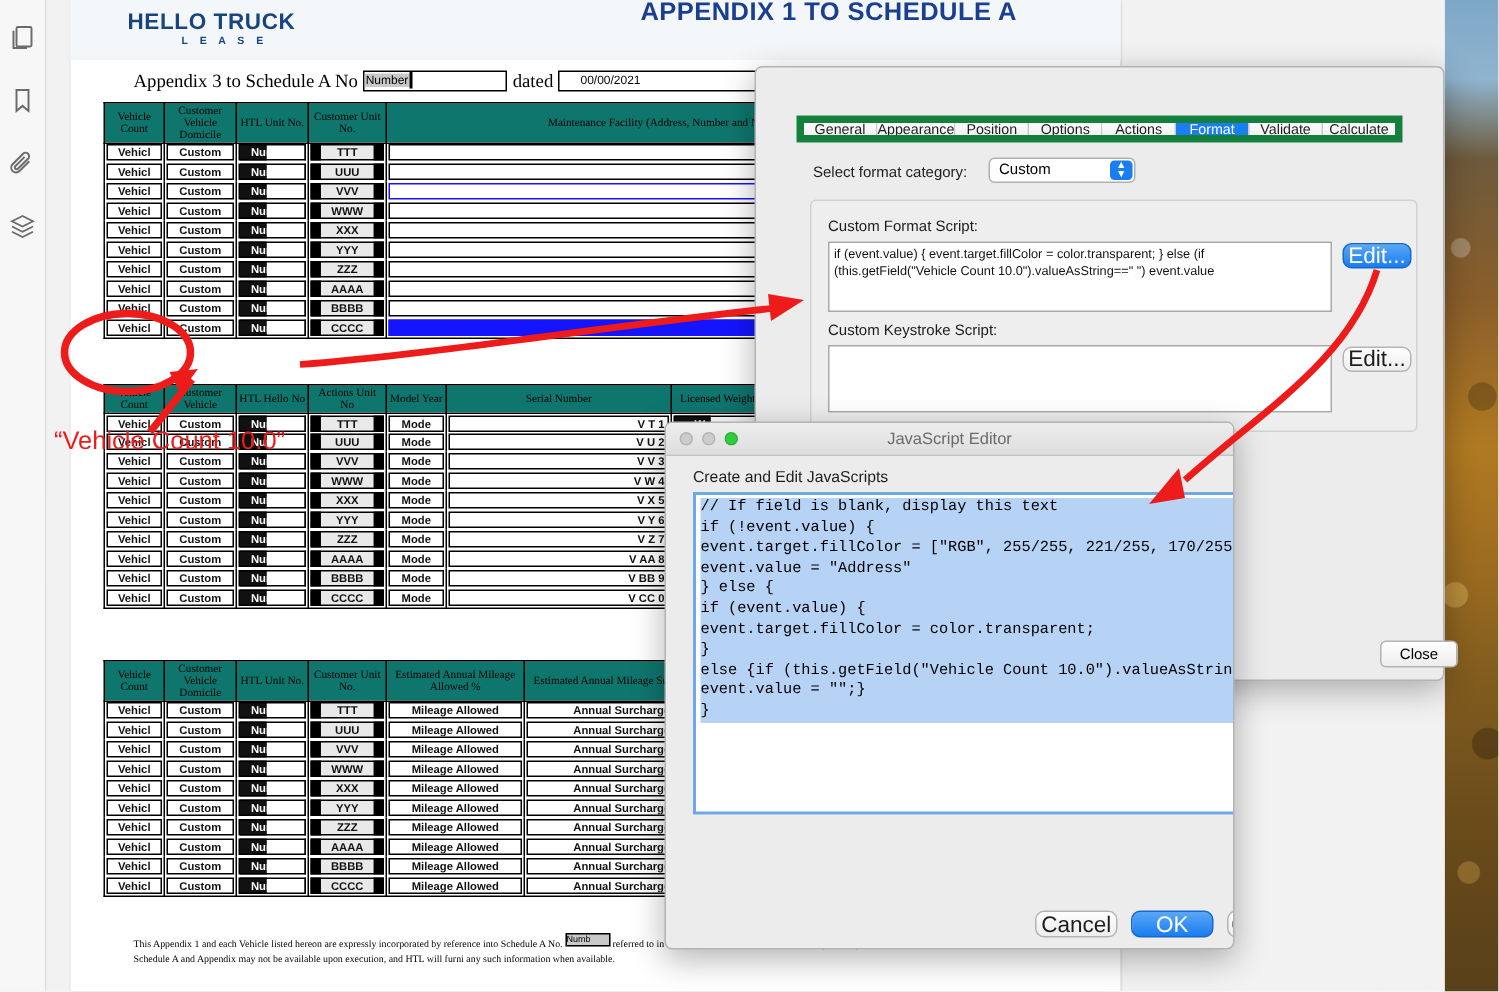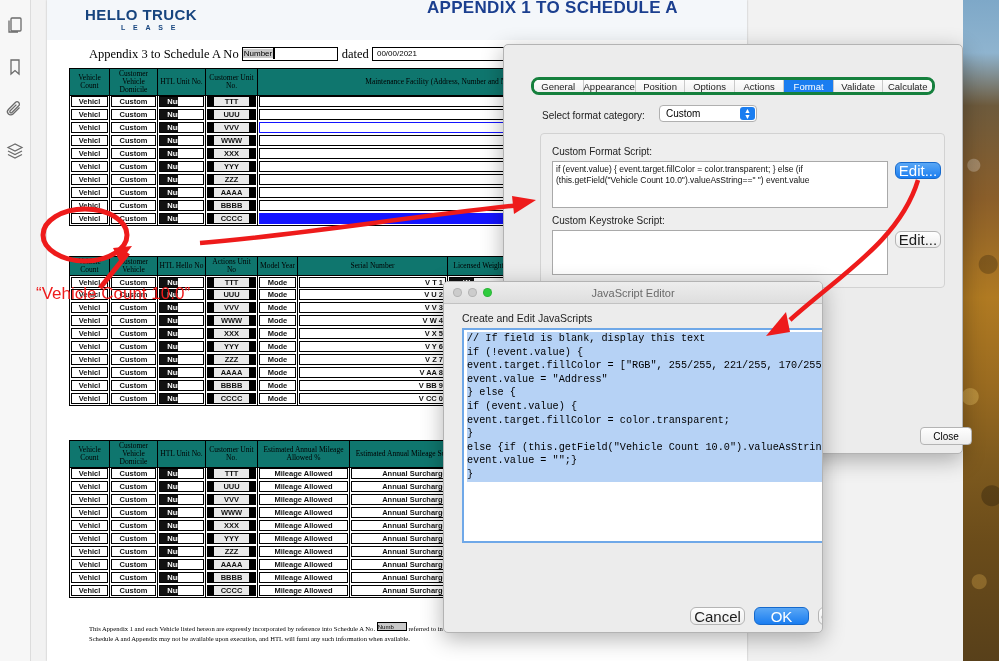--- a/index.html
+++ b/index.html
@@ -152,21 +152,21 @@
   .mac-title{ height:22px; background:linear-gradient(#ededed,#dedede); border-bottom:1px solid #c2c2c2;
               display:flex; align-items:center; position:relative;}
   .mac-title .tt{ position:absolute; left:0; right:0; text-align:center; font-size:11px; color:#6a6a6a;}
   .lights{ display:flex; gap:6px; margin-left:9px; z-index:2;}
   .lt{ width:9px;height:9px;border-radius:50%;background:#ccc; border:1px solid rgba(0,0,0,.12);}
   .lt.g{ background:#2fcc3e; }
 
   
   #tfp{ left:503px; top:44px; width:460px; height:410px; }
   .tabs{ position:absolute; left:27px; top:32px; width:404px; height:18px;
-         display:flex; border:3px solid #15803d; border-radius:8px; overflow:hidden; background:#fff;}
+         display:flex; border:5px solid #15803d; border-radius:0; overflow:hidden; background:#fff;}
   .tab{ flex:1; font-size:9.5px; color:#1d1d1d; display:flex; align-items:center; justify-content:center;
         border-right:1px solid #c9c9c9; background:linear-gradient(#fdfdfd,#f0f0f0); cursor:pointer; white-space:nowrap;}
   .tab:last-child{ border-right:none; }
   .tab.active{ background:#1a7df0; color:#fff; }
   .lbl{ position:absolute; font-size:10px; color:#1d1d1d; }
   .sel-ctl{ position:absolute; border:1px solid #b0b0b0; border-radius:4px; background:#fff;
             font-size:10px; display:flex; align-items:center; padding-left:6px; cursor:pointer;}
   .sel-ctl .arrows{ position:absolute; right:1px; top:1px; bottom:1px; width:15px; background:#1a7df0;
                     border-radius:3px; color:#fff; font-size:7px; display:flex; flex-direction:column;
                     align-items:center; justify-content:center; line-height:6px;}
@@ -306,21 +306,21 @@
         <div class="doc-title">APPENDIX 1 TO SCHEDULE A</div>
       </div>
 
       <div class="appendix-line">
         <span>Appendix 3 to Schedule A No</span>&nbsp;
         <span class="fld" style="width:96px;">
           <span class="hl" style="background:#c9c9c9;padding:0 1px;">Number</span><span class="caret"></span>
         </span>
         <span style="width:4px;display:inline-block;"></span>
         <span>dated</span>&nbsp;
-        <span class="fld" style="width:150px;padding-left:4px;">
+        <span class="fld" style="width:150px;padding-left:14px;">
           <span>00/00/2021</span>
         </span>
         <span style="width:4px;display:inline-block;"></span>
         <span>Between Hello Truck</span>
       </div>
 
       <table class="doc" id="t1" style="left:22px; top:68px; width:660px;">
         <colgroup>
             <col style="width:40px">
             <col style="width:48px">

